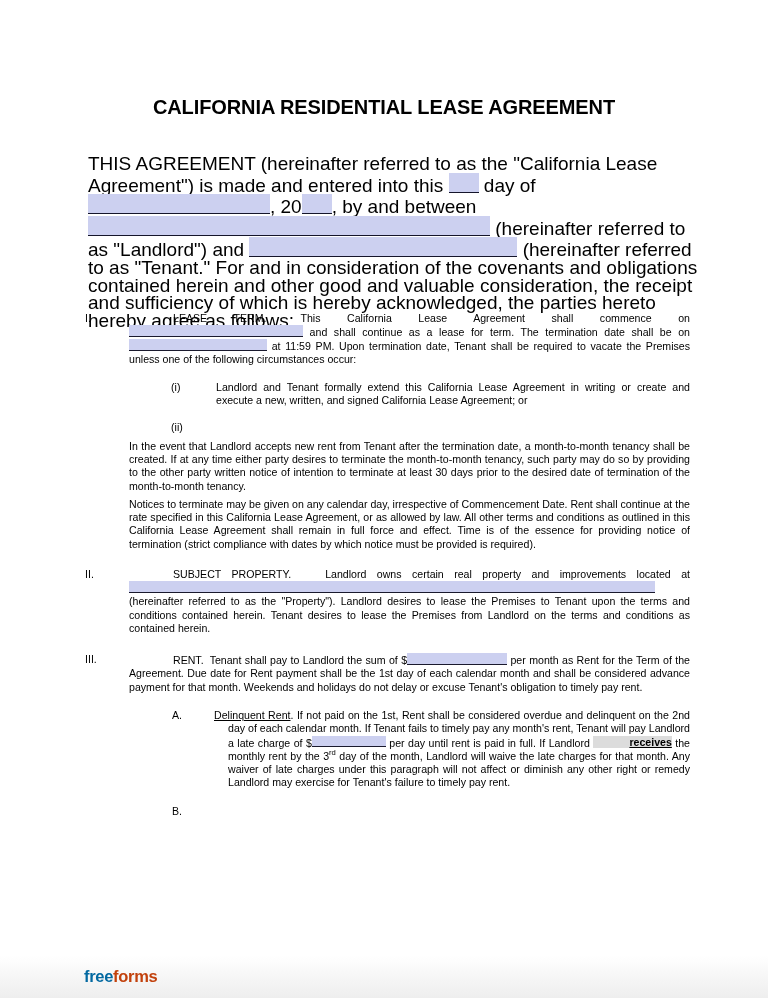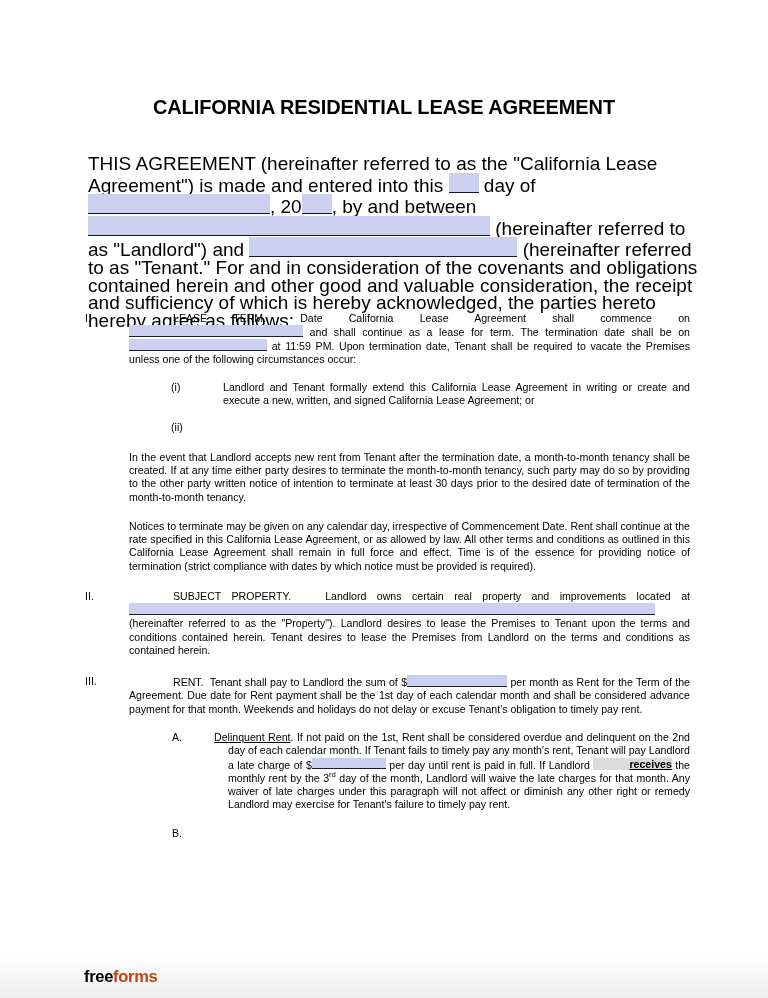--- a/index.html
+++ b/index.html
@@ -83,26 +83,25 @@
     margin-top: 14px;
     padding-left: 42px;
   }
   .sub-roman-num {
     width: 45px;
     flex: 0 0 45px;
   }
   .sub-roman-body {
     flex: 1 1 auto;
     text-align: justify;
-    margin-left: 7px;
   }
 
   
   .para {
-    margin-top: 16px;
+    margin-top: 5px;
     text-align: justify;
   }
 
   
   .sub-letter {
     display: flex;
     align-items: flex-start;
     margin-top: 15px;
     padding-left: 43px;
   }
@@ -168,21 +167,21 @@
     height: 42px;
     background: linear-gradient(to bottom, #ffffff 0%, #f7f7f7 45%, #eeeeee 100%);
   }
   .footer-logo {
     position: absolute;
     left: 84px;
     top: 967px;
     font-size: 16.5px;
     letter-spacing: -0.3px;
   }
-  .logo-free { color: #000000; font-weight: bold; }
+  .logo-free { color: #0369a1; font-weight: bold; }
   .logo-forms { color: #c2410c; font-weight: bold; }
 </style>
 </head>
 <body>
 
 <div class="page">
 
   <div class="doc-title">CALIFORNIA RESIDENTIAL LEASE AGREEMENT</div>
 
   <div class="intro">
@@ -194,21 +193,21 @@
     <span>(hereinafter referred to as "Landlord") and</span>
     <span class="fld fld-intro w-tenant"></span>
     <span>(hereinafter referred to as "Tenant." For and in consideration of the covenants and obligations contained herein and other good and valuable consideration, the receipt and sufficiency of which is   hereby  acknowledged, the parties hereto hereby agree as follows:</span>
   </div>
 
   <div class="body-area">
 
     <div class="clause">
       <div class="clause-num">I.</div>
       <div class="clause-body">
-        <span class="lead">LEASE TERM</span><span>.</span><span class="gap-lg"></span><span>Date California Lease Agreement shall commence on</span>
+        <span class="lead">LEASE TERM</span><span>.</span><span class="gap-lg"></span><span>This California Lease Agreement shall commence on</span>
         <span class="fld w-commence"></span>
         <span>and shall  continue  as a lease for term. The  termination date shall be  on</span>
         <span class="fld w-termdate"></span>
         <span>at 11:59 PM. Upon termination date, Tenant shall be required to vacate the Premises unless one of the following circumstances occur:</span>
 
         <div class="sub-roman">
           <div class="sub-roman-num">(i)</div>
           <div class="sub-roman-body">Landlord and Tenant formally extend this California Lease Agreement in writing or create and execute a new, written, and signed California Lease Agreement; or</div>
         </div>
 

